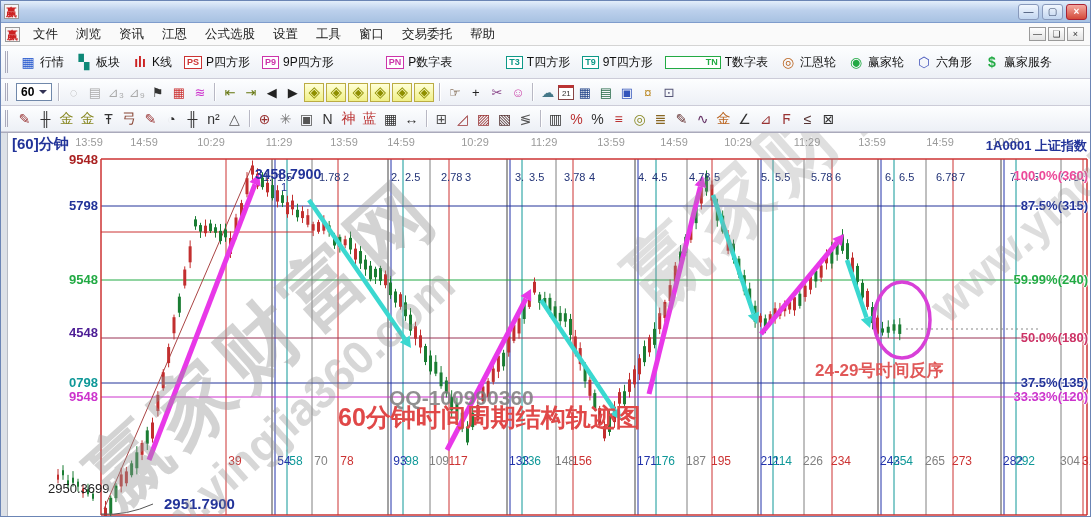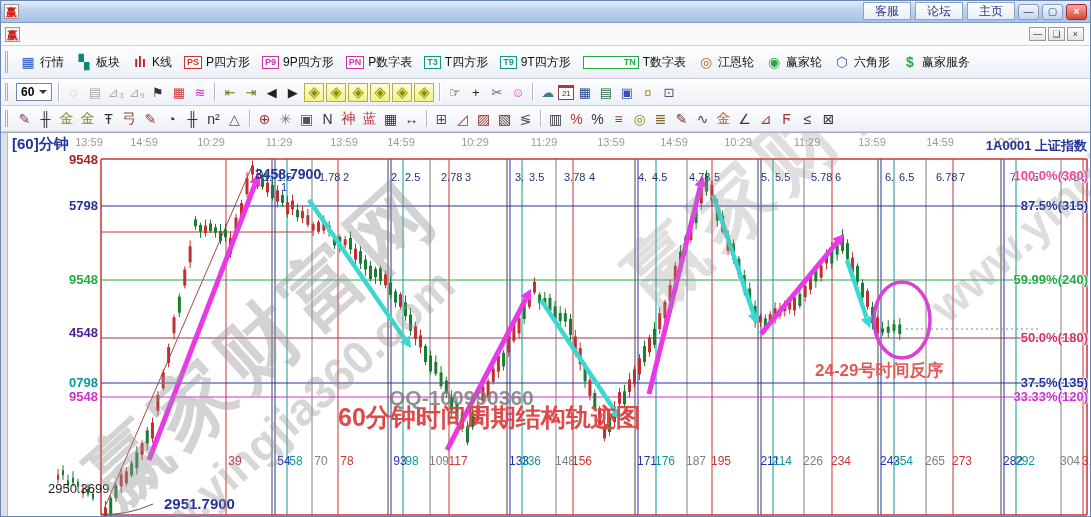--- a/index.html
+++ b/index.html
@@ -61,26 +61,37 @@
   svg text{font-family:"Liberation Sans","DejaVu Sans",sans-serif;}
 </style>
 </head>
 <body>
 
 <div class="app">
 
   <div class="titlebar">
     <span class="app-ico">赢</span>
     <span class="spacer"></span>
-    <span id="quickBtns"><span class="qbtn">客服</span><span class="qbtn">论坛</span><span class="qbtn">主页</span></span>
     <span id="winCtls"><span class="ctl mm">—</span><span class="ctl mm">▢</span><span class="ctl cl">×</span></span>
   </div>
 
   <div class="menubar">
     <span class="app-ico">赢</span>
+    <span id="menuItems" style="display:flex;">
+        <span class="menu-item">文件</span>
+        <span class="menu-item">浏览</span>
+        <span class="menu-item">资讯</span>
+        <span class="menu-item">江恩</span>
+        <span class="menu-item">公式选股</span>
+        <span class="menu-item">设置</span>
+        <span class="menu-item">工具</span>
+        <span class="menu-item">窗口</span>
+        <span class="menu-item">交易委托</span>
+        <span class="menu-item">帮助</span>
+      </span>
     <span class="child-ctls" id="childCtls">
         <span class="cctl">—</span>
         <span class="cctl">❏</span>
         <span class="cctl">×</span>
       </span>
   </div>
 
   <div class="toolbar tb1" id="tb1">
       <span class="handle"></span>
       <span class="tbtn">
@@ -97,25 +108,25 @@
       </span>
       <span class="tbtn">
         <span class="badge" style="color: rgb(204, 51, 51);">PS</span>
         <span>P四方形</span>
       </span>
       <span class="tbtn">
         <span class="badge" style="color: rgb(204, 51, 170);">P9</span>
         <span>9P四方形</span>
       </span>
       <span class="tbtn">
-        <span class="badge" style="color: rgb(204, 51, 170);">PN</span>
+        <span class="badge" style="color: rgb(204, 51, 170); margin-left: 40px;">PN</span>
         <span>P数字表</span>
       </span>
       <span class="tbtn">
-        <span class="badge" style="color: rgb(13, 153, 136);">T3</span>
+        <span class="badge" style="color: rgb(13, 153, 136); margin-left: 42px;">T3</span>
         <span>T四方形</span>
       </span>
       <span class="tbtn">
         <span class="badge" style="color: rgb(13, 153, 136);">T9</span>
         <span>9T四方形</span>
       </span>
       <span class="tbtn">
         <span class="badge" style="color: rgb(34, 170, 68); padding-left: 40px;">TN</span>
         <span>T数字表</span>
       </span>

